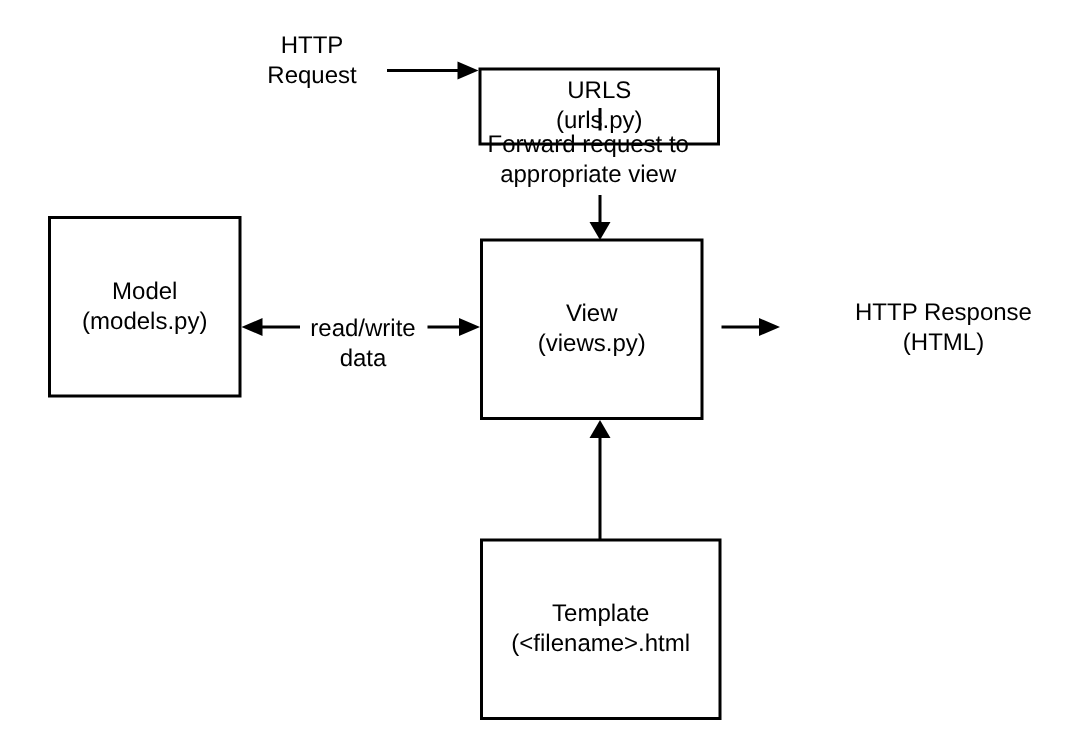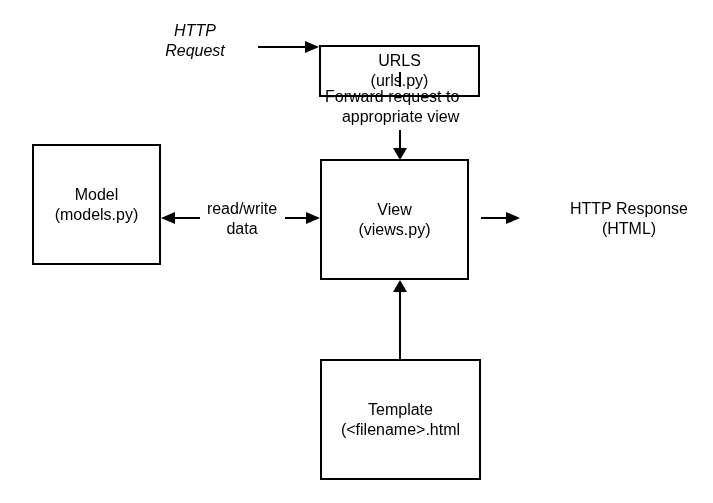--- a/index.html
+++ b/index.html
@@ -27,21 +27,21 @@
     flex-direction: column;
     align-items: center;
     justify-content: center;
     text-align: center;
   }
   .lbl {
     position: absolute;
     white-space: nowrap;
   }
   .lbl.center { text-align: center; }
-  .lbl.left   { text-align: right; }
+  .lbl.left   { text-align: center; }
   .lbl span { display: block; }
   .hline {
     position: absolute;
     height: 2px;
     background: currentColor;
   }
   .vline {
     position: absolute;
     width: 2px;
     background: currentColor;
@@ -90,31 +90,31 @@
   <div class="node" style="left:320px; top:159px; width:149px; height:121px;">
     <span>View</span>
     <span>(views.py)</span>
   </div>
 
   <div class="node" style="left:320px; top:359px; width:161px; height:121px;">
     <span>Template</span>
     <span>(&lt;filename&gt;.html</span>
   </div>
 
-  <div class="lbl center" style="left:158px; top:21px; width:74px;font-style:italic;">
+  <div class="lbl center" style="left:171px; top:21px; width:74px;">
     <span>HTTP</span>
     <span>Request</span>
   </div>
 
   <div class="lbl left" style="left:325px; top:87px;">
     <span>Forward request to</span>
     <span>appropriate view</span>
   </div>
 
-  <div class="lbl center" style="left:197px; top:199px; width:90px;">
+  <div class="lbl center" style="left:197px; top:210px; width:90px;">
     <span>read/write</span>
     <span>data</span>
   </div>
 
   <div class="lbl center" style="left:558px; top:199px; width:142px;">
     <span>HTTP Response</span>
     <span>(HTML)</span>
   </div>
 
   <div class="hline" style="left:258px; top:46px; width:48px;"></div>

